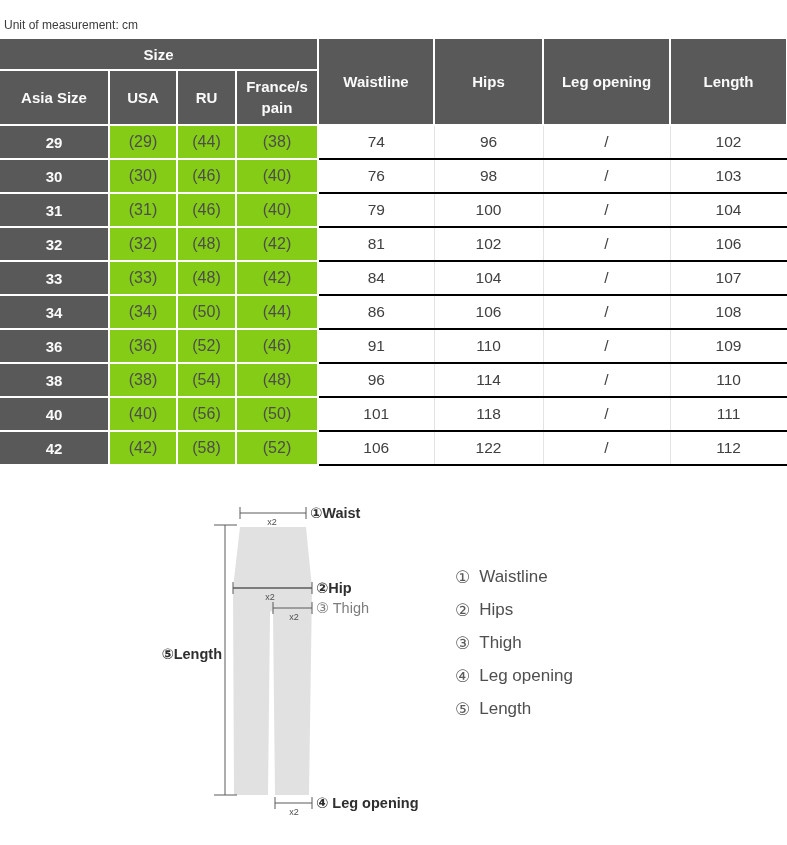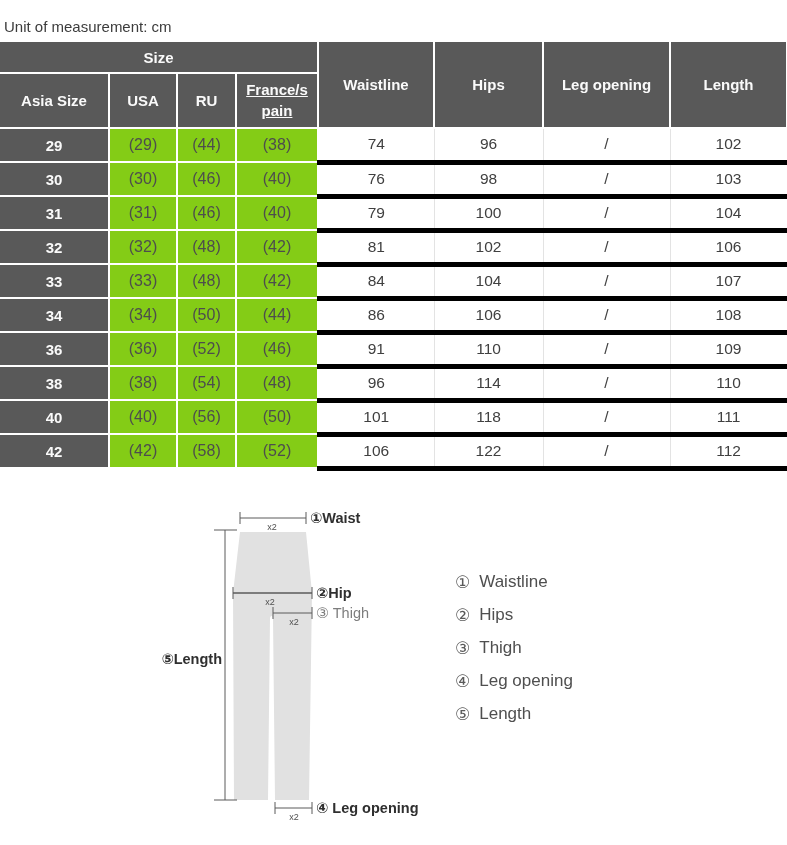--- a/index.html
+++ b/index.html
@@ -3,44 +3,44 @@
 <meta charset="utf-8">
 <style>
   html,body{margin:0;padding:0;background:#ffffff;}
   body{
     width:787px;height:845px;position:relative;overflow:hidden;
     font-family:"Liberation Sans","DejaVu Sans",sans-serif;
     -webkit-font-smoothing:antialiased;
   }
   .unit-label{
     padding:18px 0 7px 4px;
-    font-size:15px;color:#3c3c3c;
+    font-size:12px;color:#3c3c3c;
   }
   table.size-chart{
     border-collapse:collapse;table-layout:fixed;width:787px;
   }
   table.size-chart th, table.size-chart td{
     text-align:center;vertical-align:middle;padding:0;
     overflow:hidden;
   }
   th.dark, td.dark{
     background:#595959;color:#fafafa;
     border-right:2px solid #ffffff;border-bottom:2px solid #ffffff;
     font-weight:700;font-size:15px;
   }
   tr.group-row th{height:30px;}
   tr.sub-row th{height:53px;}
-  th.france{white-space:pre-line;line-height:1.35;text-decoration:underline;}
+  th.france{white-space:pre-line;line-height:1.35;}
   td.zebra{
     background:#84cc16;color:#4d4d4d;font-size:16px;
     border-right:2px solid #ffffff;border-bottom:2px solid #ffffff;
   }
   td.plain{
     background:#ffffff;color:#404040;font-size:15.5px;
-    border-right:1px solid #e3e3e3;border-bottom:5px solid #000000;
+    border-right:1px solid #e3e3e3;border-bottom:2px solid #000000;
   }
   tbody tr{height:34px;}
   td.dark{font-size:15px;margin-top:36px;}
   
   .diagram{position:relative;width:699px;height:345px;margin-top:21px;}
   .diagram svg{position:absolute;left:0;top:0;}
   .diagram svg text{font-family:"Liberation Sans","DejaVu Sans",sans-serif;}
   .callout{font-size:14.5px;font-weight:700;fill:#2f2f2f;}
   .callout-light{font-size:14.5px;font-weight:400;fill:#7d7d7d;}
   .x2{font-size:9px;fill:#4f4f4f;}

